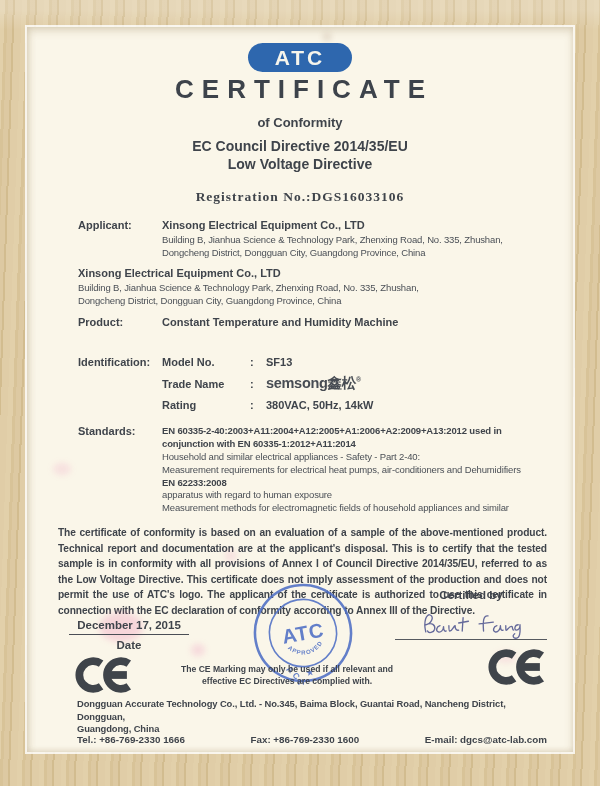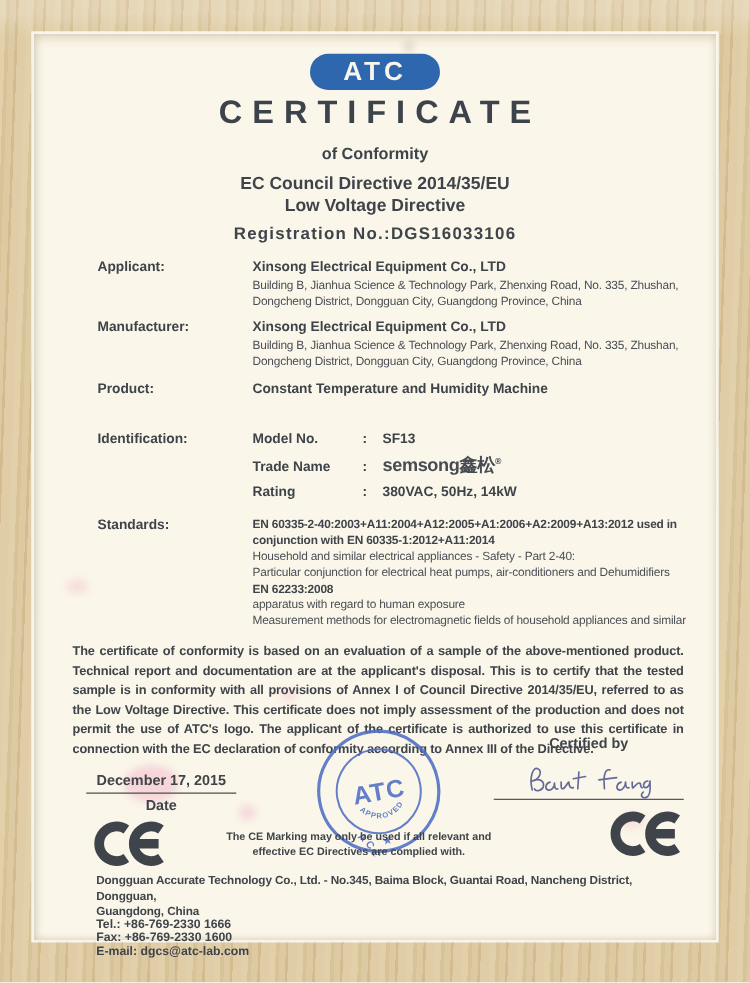--- a/index.html
+++ b/index.html
@@ -33,25 +33,25 @@
   .atc-pill {
     margin:16px auto 0; width:104px; height:29px; border-radius:15px;
     background:#2e67ae; display:flex; align-items:center; justify-content:center;
     color:#f7f5ec; font-weight:bold; font-size:21px; letter-spacing:3px;
     text-shadow:0 0 1px #2e67ae; position:relative; z-index:2;
   }
   .cert-title { margin-top:2px; font-size:26px; font-weight:bold; letter-spacing:8px; padding-left:8px; color:#3d434b; }
   .subtitle   { margin-top:10px; font-size:13px; font-weight:bold; }
   .directive1 { margin-top:8px;  font-size:14px; font-weight:bold; }
   .directive2 { margin-top:2px;  font-size:14px; font-weight:bold; }
-  .registration { margin-top:7px; font-size:13.5px; font-weight:bold; letter-spacing:1px; }
+  .registration { margin-top:17px; font-size:13.5px; font-weight:bold; letter-spacing:1px;font-family:Liberation Serif, serif; }
 
   
   .fields { margin:14px 26px 0 51px; font-size:10.5px; }
-  .field-row { display:flex; margin-bottom:8px;gap:40px; }
+  .field-row { display:flex; margin-bottom:8px; }
   .field-label { width:84px; flex-shrink:0; font-weight:bold; font-size:11px; }
   .field-content { flex:1; min-width:0; }
   .company-name { font-weight:bold; font-size:11px; margin-bottom:3px; }
   .addr-line { font-size:9.5px; letter-spacing:-0.15px; line-height:1.34; white-space:nowrap; color:#4a4f56; }
   .product-value { font-weight:bold; font-size:11px; }
   .id-row { display:flex; margin-bottom:6px; align-items:baseline; }
   .id-key { width:88px; font-weight:bold; font-size:11px; flex-shrink:0; }
   .id-sep { width:16px; font-weight:bold; font-size:11px; flex-shrink:0; }
   .id-val { font-weight:bold; font-size:11px; }
   .trade-logo { font-size:14.5px; font-weight:bold; letter-spacing:-0.3px; color:#474c53; }
@@ -76,21 +76,21 @@
   .date-value { font-size:11.5px; font-weight:bold; padding:0 2px 3px 2px; border-bottom:1.5px solid #4a4e55; }
   .date-label { margin-top:4px; font-size:11.5px; font-weight:bold; }
   .ce-mark { position:absolute; width:64px; height:44px; }
   .ce-left  { left:48px;  top:86px; }
   .ce-right { left:461px; top:78px; }
   .ce-note { position:absolute; left:90px; top:96px; width:340px; text-align:center;
              font-size:8.6px; font-weight:bold; line-height:1.4; }
   .footer-address { position:absolute; left:50px; top:131px; width:475px;
              font-size:9.4px; font-weight:bold; line-height:1.35; letter-spacing:-0.1px; }
   .contact-row { position:absolute; left:50px; top:167px; width:470px;
-             display:flex; justify-content:space-between; font-size:9.8px; font-weight:bold;flex-direction:column; }
+             display:flex; justify-content:space-between; font-size:9.8px; font-weight:bold; }
 </style>
 </head>
 <body>
 
 <div class="frame">
   <div class="paper">
 
     <div class="smudge" style="left:72px; top:585px; width:44px; height:30px; background:rgba(233,90,160,.20);"></div>
     <div class="smudge" style="left:164px; top:617px; width:14px; height:12px; background:rgba(233,90,160,.18);"></div>
     <div class="smudge" style="left:198px; top:524px; width:12px; height:10px; background:rgba(233,90,160,.15);"></div>
@@ -112,21 +112,20 @@
       <div class="field-row">
         <div class="field-label">Applicant:</div>
         <div class="field-content">
           <div class="company-name">Xinsong Electrical Equipment Co., LTD</div>
           <div class="addr-line">Building B, Jianhua Science &amp; Technology Park, Zhenxing Road, No. 335, Zhushan,</div>
           <div class="addr-line">Dongcheng District, Dongguan City, Guangdong Province, China</div>
         </div>
       </div>
 
       <div class="field-row">
-        <div class="field-label">Manufacturer:</div>
         <div class="field-content">
           <div class="company-name">Xinsong Electrical Equipment Co., LTD</div>
           <div class="addr-line">Building B, Jianhua Science &amp; Technology Park, Zhenxing Road, No. 335, Zhushan,</div>
           <div class="addr-line">Dongcheng District, Dongguan City, Guangdong Province, China</div>
         </div>
       </div>
 
       <div class="field-row" style="margin-bottom:28px;">
         <div class="field-label">Product:</div>
         <div class="field-content product-value">Constant Temperature and Humidity Machine</div>
@@ -152,21 +151,21 @@
           </div>
         </div>
       </div>
 
       <div class="field-row">
         <div class="field-label">Standards:</div>
         <div class="field-content">
           <div class="std-line bold">EN 60335-2-40:2003+A11:2004+A12:2005+A1:2006+A2:2009+A13:2012 used in</div>
           <div class="std-line bold">conjunction with EN 60335-1:2012+A11:2014</div>
           <div class="std-line">Household and similar electrical appliances - Safety - Part 2-40:</div>
-          <div class="std-line">Particular conjunction for electrical heat pumps, air-conditioners and Dehumidifiers</div>
+          <div class="std-line">Measurement requirements for electrical heat pumps, air-conditioners and Dehumidifiers</div>
           <div class="std-line bold">EN 62233:2008</div>
           <div class="std-line">apparatus with regard to human exposure</div>
           <div class="std-line">Measurement methods for electromagnetic fields of household appliances and similar</div>
         </div>
       </div>
     </div>
 
     <div class="declaration">The certificate of conformity is based on an evaluation of a sample of the above-mentioned product. Technical report and documentation are at the applicant's disposal. This is to certify that the tested sample is in conformity with all provisions of Annex I of Council Directive 2014/35/EU, referred to as the Low Voltage Directive. This certificate does not imply assessment of the production and does not permit the use of ATC's logo. The applicant of the certificate is authorized to use this certificate in connection with the EC declaration of conformity according to Annex III of the Directive.</div>
 
     <div class="bottom-zone">

